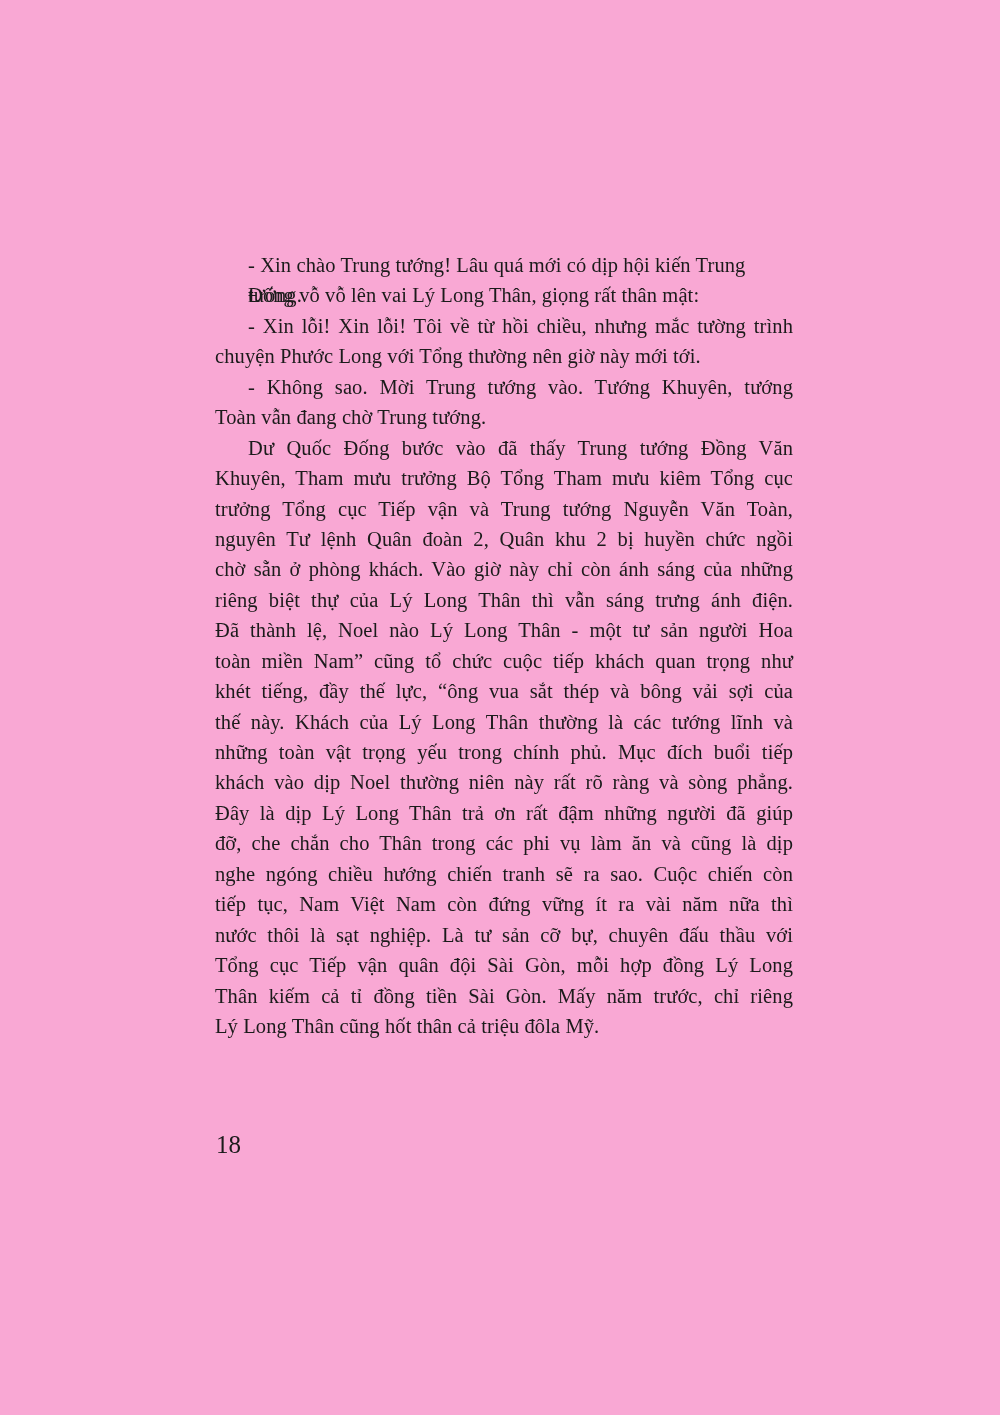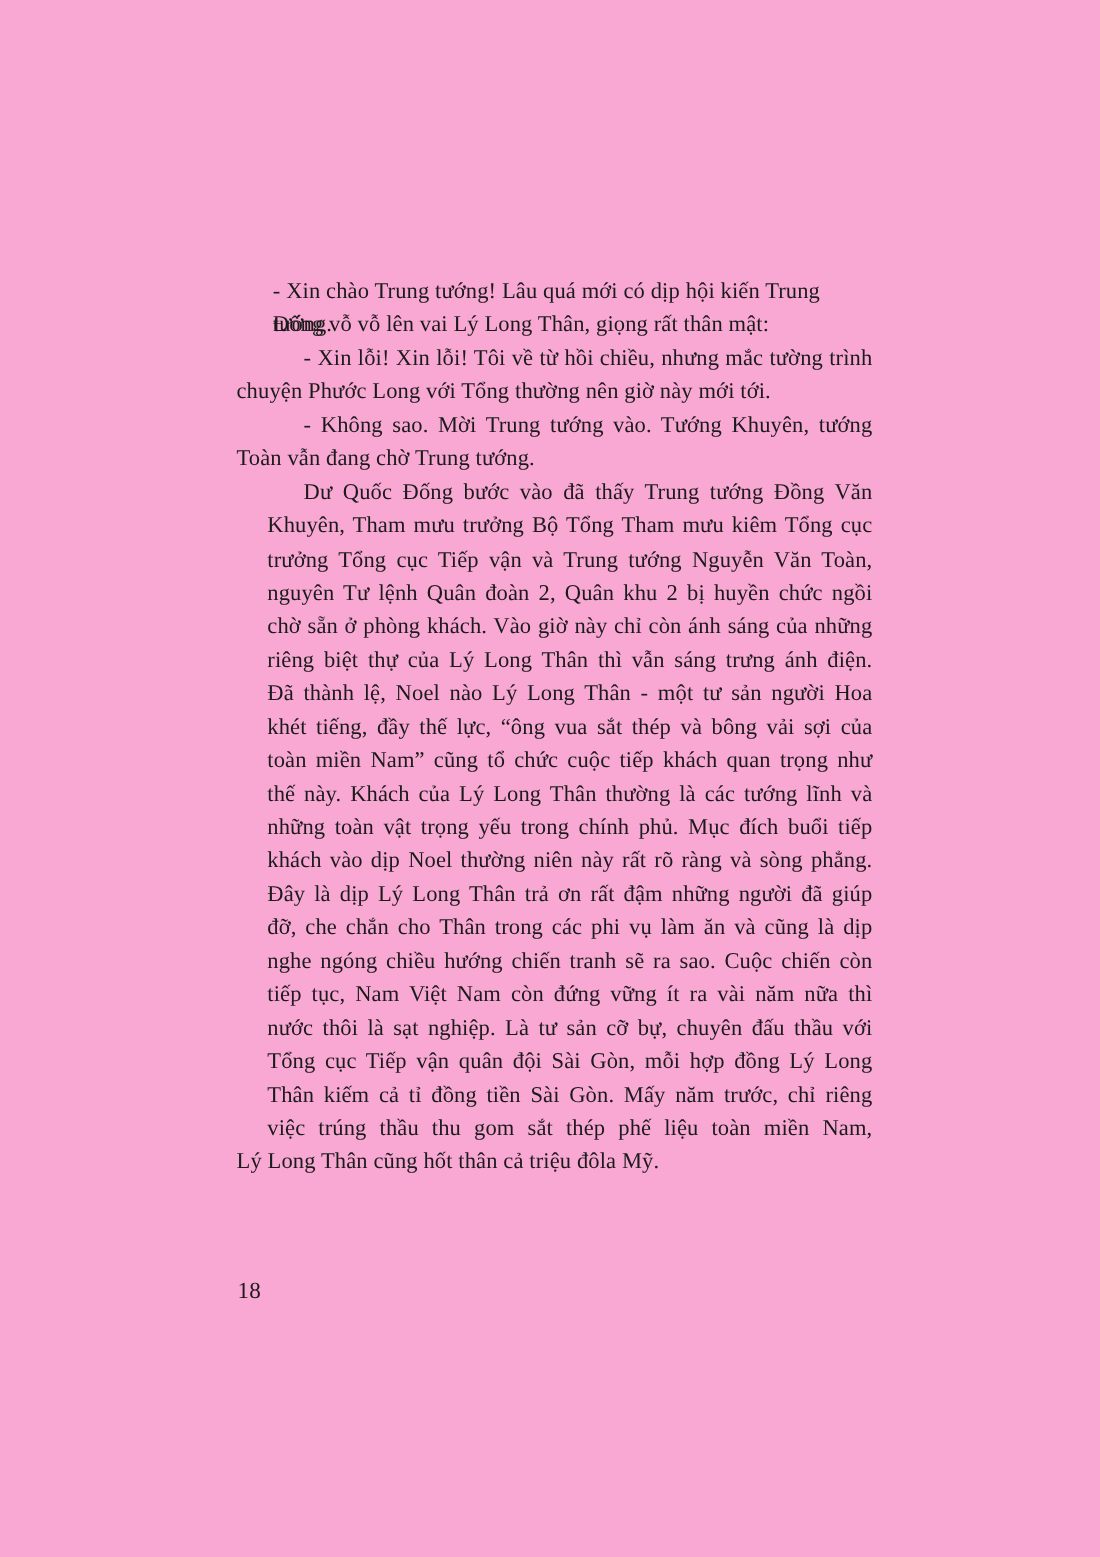--- a/index.html
+++ b/index.html
@@ -32,31 +32,30 @@
     height: 30.45px;
     text-align: left;
     letter-spacing: 0.1px;
     white-space: normal;
     overflow: visible;
   }
   
   .line.j {
     text-align: justify;
     text-align-last: justify;
-    margin-left: 28px;
   }
   
   .line.ind {
     padding-left: 33px;
   }
   .page-number {
     position: absolute;
     left: 216px;
-    top: 1160px;
-    font-size: 21px;
+    top: 1132px;
+    font-size: 25px;
     line-height: 26px;
     color: #1b1b1b;
   }
 </style>
 </head>
 <body>
 
 <main class="book-page">
   <section class="text-block">
 
@@ -79,32 +78,31 @@
     </div>
 
     <div class="para">
       <div class="line ind j">Dư Quốc Đống bước vào đã thấy Trung tướng Đồng Văn</div>
       <div class="line j">Khuyên, Tham mưu trưởng Bộ Tổng Tham mưu kiêm Tổng cục</div>
       <div class="line j">trưởng Tổng cục Tiếp vận và Trung tướng Nguyễn Văn Toàn,</div>
       <div class="line j">nguyên Tư lệnh Quân đoàn 2, Quân khu 2 bị huyền chức ngồi</div>
       <div class="line j">chờ sẵn ở phòng khách. Vào giờ này chỉ còn ánh sáng của những</div>
       <div class="line j">riêng biệt thự của Lý Long Thân thì vẫn sáng trưng ánh điện.</div>
       <div class="line j">Đã thành lệ, Noel nào Lý Long Thân - một tư sản người Hoa</div>
+      <div class="line j">toàn miền Nam” cũng tổ chức cuộc tiếp khách quan trọng như</div>
       <div class="line j">khét tiếng, đầy thế lực, “ông vua sắt thép và bông vải sợi của</div>
-      <div class="line j">toàn miền Nam” cũng tổ chức cuộc tiếp khách quan trọng như</div>
       <div class="line j">thế này. Khách của Lý Long Thân thường là các tướng lĩnh và</div>
       <div class="line j">những toàn vật trọng yếu trong chính phủ. Mục đích buổi tiếp</div>
       <div class="line j">khách vào dịp Noel thường niên này rất rõ ràng và sòng phẳng.</div>
       <div class="line j">Đây là dịp Lý Long Thân trả ơn rất đậm những người đã giúp</div>
       <div class="line j">đỡ, che chắn cho Thân trong các phi vụ làm ăn và cũng là dịp</div>
       <div class="line j">nghe ngóng chiều hướng chiến tranh sẽ ra sao. Cuộc chiến còn</div>
       <div class="line j">tiếp tục, Nam Việt Nam còn đứng vững ít ra vài năm nữa thì</div>
       <div class="line j">nước thôi là sạt nghiệp. Là tư sản cỡ bự, chuyên đấu thầu với</div>
       <div class="line j">Tổng cục Tiếp vận quân đội Sài Gòn, mỗi hợp đồng Lý Long</div>
       <div class="line j">Thân kiếm cả tỉ đồng tiền Sài Gòn. Mấy năm trước, chỉ riêng</div>
-      <div class="line j">việc trúng thầu thu gom sắt thép phế liệu toàn miền Nam,</div>
       <div class="line">Lý Long Thân cũng hốt thân cả triệu đôla Mỹ.</div>
     </div>
 
   </section>
 
   <div class="page-number">18</div>
 </main>
 
 </body></html>

